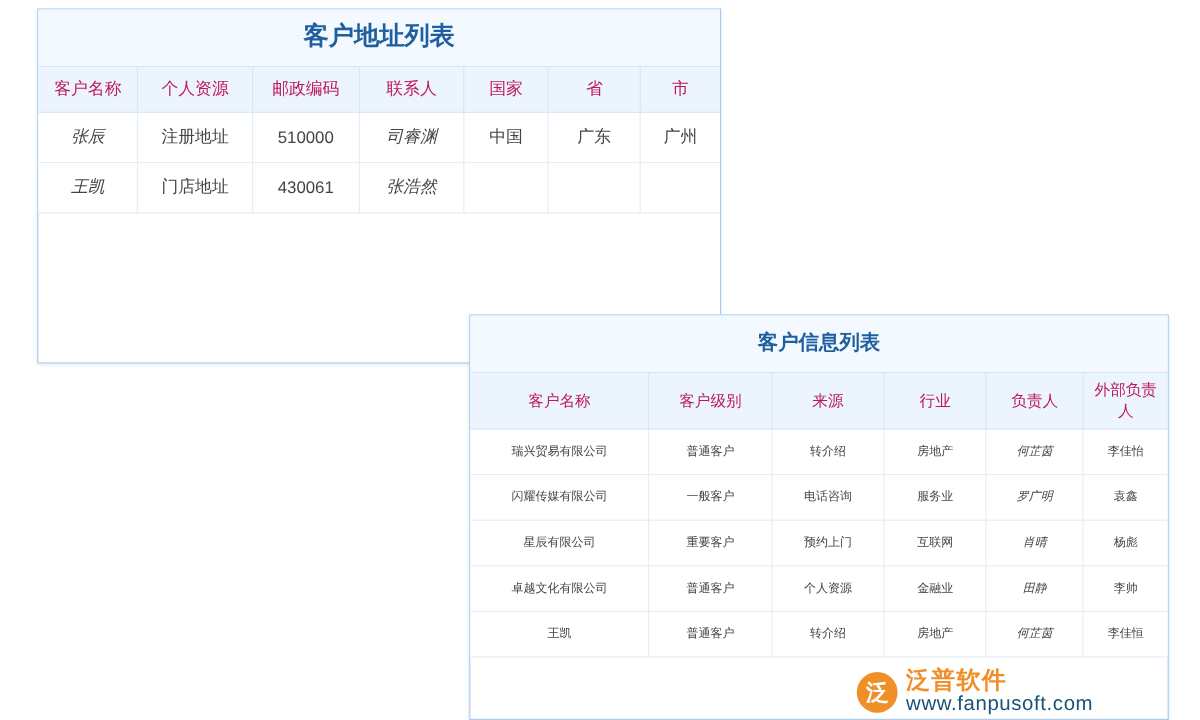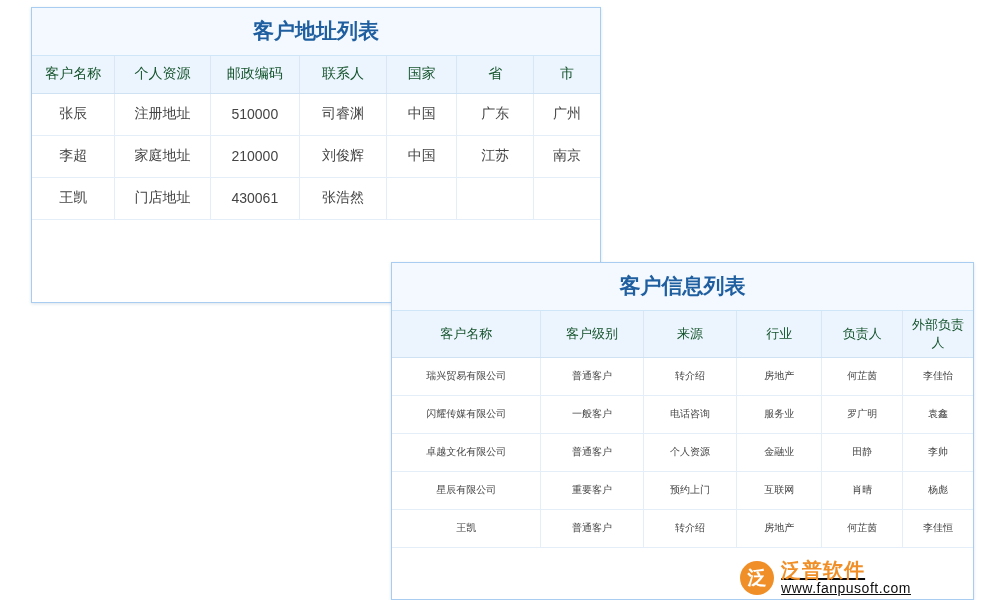--- a/index.html
+++ b/index.html
@@ -29,40 +29,40 @@
     font-weight: bold;
     background: #f3f9ff;
     border-bottom: 1px solid #cfe5f8;
   }
   table.grid {
     border-collapse: collapse;
     width: 100%;
     table-layout: fixed;
   }
   table.grid th {
-    color: #14532d;
+    color: #be185d;
     font-weight: normal;
     background: #ecf5fd;
     border-right: 1px solid #d6e8f8;
     border-bottom: 1px solid #cfe2f3;
     text-align: center;
     padding: 8px 2px;
   }
   table.grid th:last-child { border-right: none; }
   table.grid td {
     color: #444;
     text-align: center;
     border-right: 1px solid #e4eef8;
     border-bottom: 1px solid #e4eef8;
     padding: 9px 2px;
     background: #ffffff;
   }
   table.grid td:last-child { border-right: none; }
   td.link, th.link { color: #3c8dde; }
-  td.link { cursor: pointer; }
+  td.link { cursor: pointer; font-style: italic; }
 
   
   #panel-address {
     left: 31px; top: 7px;
     width: 570px; height: 296px;
   }
   #panel-address .panel-title {
     font-size: 21px;
     line-height: 46px;
     height: 48px;
@@ -70,21 +70,21 @@
   #panel-address table.grid th { font-size: 14px; height: 37px; }
   #panel-address table.grid td { font-size: 14px; height: 42px; }
 
   
   #panel-customer {
     left: 391px; top: 262px;
     width: 583px; height: 338px;
     z-index: 5;
   }
   #panel-customer .panel-title {
-    font-size: 21px;
+    font-size: 17px;
     line-height: 46px;
     height: 48px;
   }
   #panel-customer table.grid th { font-size: 13px; height: 46px; padding: 4px 3px; }
   #panel-customer table.grid td { font-size: 10px; height: 38px; }
 
   
   #watermark {
     position: absolute;
     right: 8px; bottom: 4px;
@@ -97,30 +97,30 @@
   #watermark .wm-logo {
     width: 34px; height: 34px;
     border-radius: 50%;
     background: #f08a1d;
     color: #fff;
     font-size: 19px;
     font-weight: bold;
     display: flex; align-items: center; justify-content: center;
     font-family: "Liberation Serif", serif;
   }
-  #watermark .wm-text { line-height: 1.05; text-decoration: underline; }
+  #watermark .wm-text { line-height: 1.05; }
   #watermark .wm-name {
     color: #f08a1d;
     font-size: 20px;
     font-weight: bold;
     letter-spacing: 1px;
   }
   #watermark .wm-url {
-    color: #000000;
-    font-size: 14px;
+    color: #0c4a6e;
+    font-size: 17px;
     letter-spacing: 0.5px;
   }
 </style>
 </head>
 <body>
 
 <div id="stage">
 
   <div class="panel" id="panel-address">
     <div class="panel-title">客户地址列表</div>
@@ -149,29 +149,20 @@
         <tr>
           <td class="link">张辰</td>
           <td>注册地址</td>
           <td>510000</td>
           <td class="link">司睿渊</td>
           <td>中国</td>
           <td>广东</td>
           <td>广州</td>
         </tr>
         <tr>
-          <td class="link">李超</td>
-          <td>家庭地址</td>
-          <td>210000</td>
-          <td class="link">刘俊辉</td>
-          <td>中国</td>
-          <td>江苏</td>
-          <td>南京</td>
-        </tr>
-        <tr>
           <td class="link">王凯</td>
           <td>门店地址</td>
           <td>430061</td>
           <td class="link">张浩然</td>
           <td></td>
           <td></td>
           <td></td>
         </tr>
       </tbody>
     </table>
@@ -209,34 +200,34 @@
         </tr>
         <tr>
           <td>闪耀传媒有限公司</td>
           <td>一般客户</td>
           <td>电话咨询</td>
           <td>服务业</td>
           <td class="link">罗广明</td>
           <td>袁鑫</td>
         </tr>
         <tr>
+          <td>星辰有限公司</td>
+          <td>重要客户</td>
+          <td>预约上门</td>
+          <td>互联网</td>
+          <td class="link">肖晴</td>
+          <td>杨彪</td>
+        </tr>
+        <tr>
           <td>卓越文化有限公司</td>
           <td>普通客户</td>
           <td>个人资源</td>
           <td>金融业</td>
           <td class="link">田静</td>
           <td>李帅</td>
-        </tr>
-        <tr>
-          <td>星辰有限公司</td>
-          <td>重要客户</td>
-          <td>预约上门</td>
-          <td>互联网</td>
-          <td class="link">肖晴</td>
-          <td>杨彪</td>
         </tr>
         <tr>
           <td>王凯</td>
           <td>普通客户</td>
           <td>转介绍</td>
           <td>房地产</td>
           <td class="link">何芷茵</td>
           <td>李佳恒</td>
         </tr>
       </tbody>

